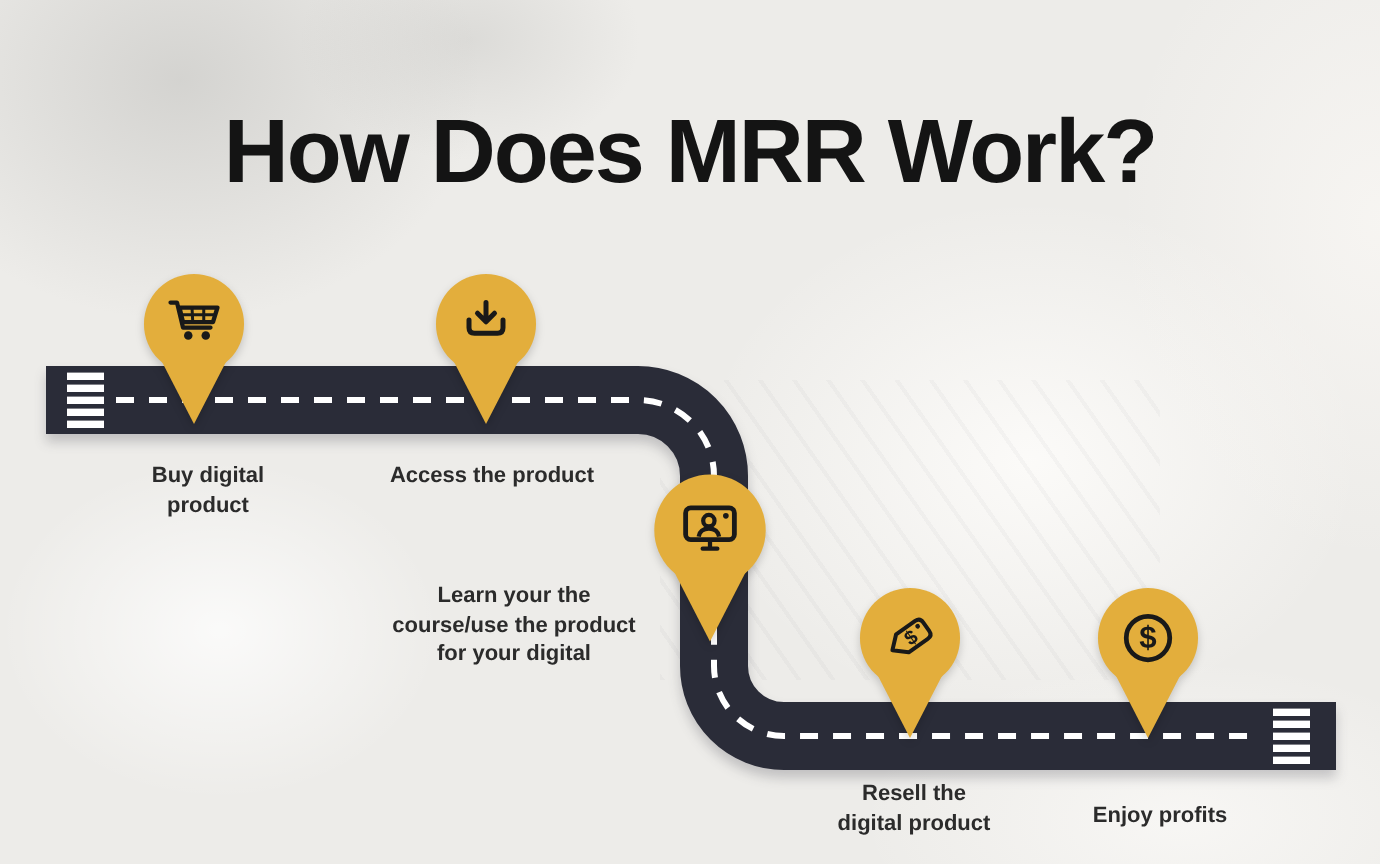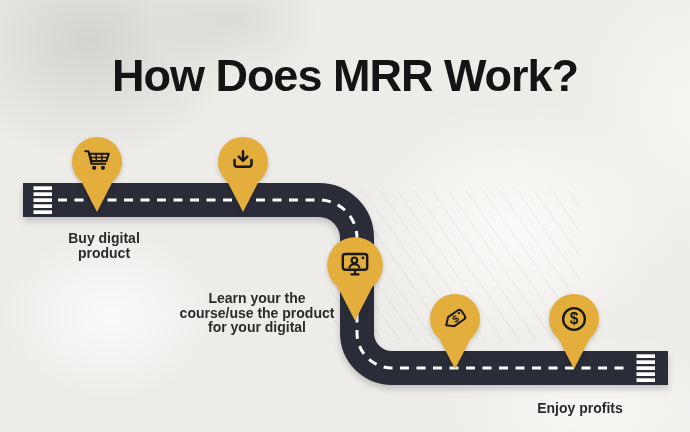--- a/index.html
+++ b/index.html
@@ -44,21 +44,21 @@
   .pin{position:absolute;}
   .pin-svg{display:block; filter:drop-shadow(0 2px 2px rgba(0,0,0,.18));}
   .pin-shape{fill:var(--pin);}
   .pin-icon{position:absolute;}
   .ic-stroke{fill:none; stroke:var(--icon);}
   .ic-fill{fill:var(--icon); stroke:none;}
   .ic-text{fill:var(--icon); font-family:"Liberation Sans", sans-serif; font-weight:bold;}
 
   .step-label{
     position:absolute; transform:translateX(-50%);
-    color:var(--label); font-size:14px; font-weight:bold;
+    color:var(--label); font-size:11px; font-weight:bold;
     line-height:14.5px; text-align:center; white-space:nowrap;
   }
 </style>
 </head>
 <body>
 
 <div class="canvas">
 
   <div class="blob blob-topleft"></div>
   <div class="blob blob-topmid"></div>
@@ -152,27 +152,31 @@
       <text class="ic-text" x="12" y="16.1" font-size="12.5" text-anchor="middle">$</text>
     </svg>
   </div>
 
   <div class="step-label" style="left:104px; top:231px;">
     <span>Buy digital</span><br>
     <span>product</span>
   </div>
 
   <div class="step-label" style="left:246px; top:231px;">
-    <br>
+    <span>Access the product</span><br>
   </div>
 
   <div class="step-label" style="left:257px; top:291px;">
     <span>Learn your the</span><br>
     <span>course/use the product</span><br>
     <span>for your digital</span>
   </div>
 
+  <div class="step-label" style="left:457px; top:390px;">
+    <span>Resell the</span><br>
+    <span>digital product</span>
+  </div>
 
   <div class="step-label" style="left:580px; top:401px;">
     <span>Enjoy profits</span>
   </div>
 
 </div>
 
 </body></html>

